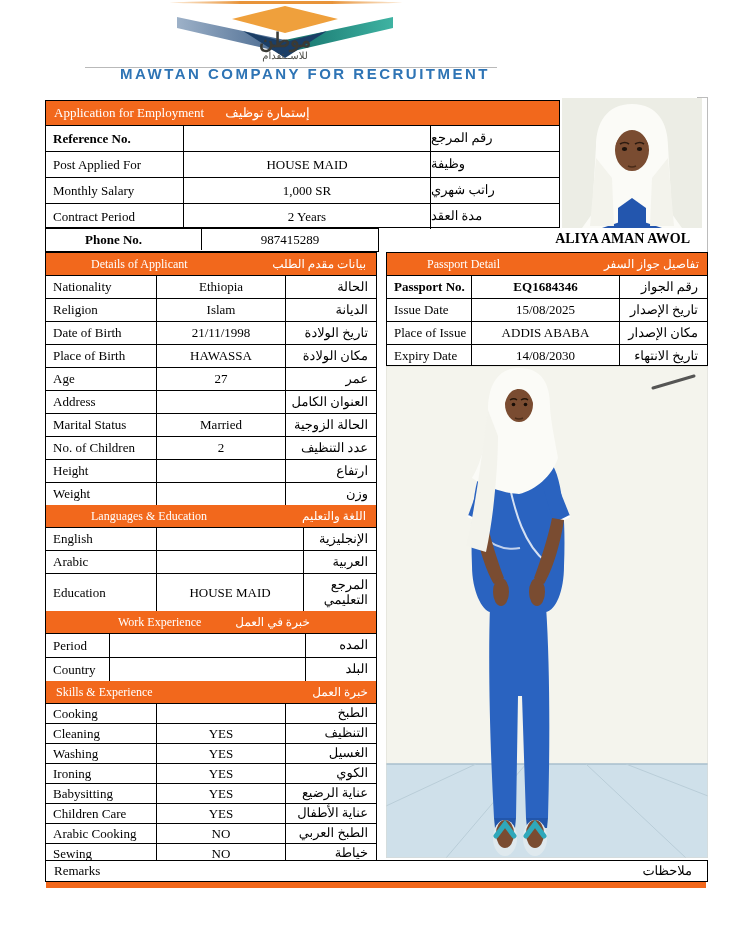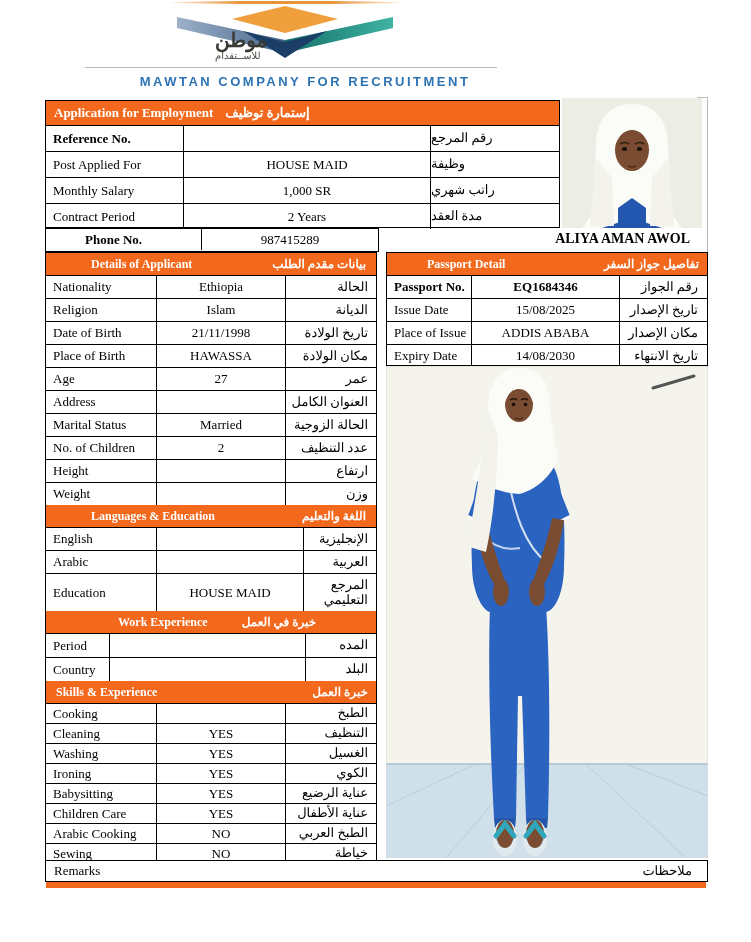--- a/index.html
+++ b/index.html
@@ -1,29 +1,29 @@
 <!DOCTYPE html>
 <html><head>
 <meta charset="utf-8">
 <style>
   html,body{margin:0;padding:0;background:#fff;}
   #page{position:relative;width:751px;height:942px;background:#ffffff;overflow:hidden;
         font-family:"Liberation Serif", serif;color:#000;}
   
   #logo{position:absolute;left:75px;top:0;width:460px;height:66px;}
-  #company-name{position:absolute;left:35px;top:74px;width:540px;text-align:center;
-        font-family:"Liberation Sans",sans-serif;font-weight:bold;font-size:13px;
+  #company-name{position:absolute;left:35px;top:65px;width:540px;text-align:center;
+        font-family:"Liberation Sans",sans-serif;font-weight:bold;font-size:15px;
         letter-spacing:2.5px;color:#2e74b5;}
   #logo-divider{position:absolute;left:85px;top:67px;width:412px;height:1px;background:#b9b9b9;}
-  .ar-word{position:absolute;color:#3a3a35;font-weight:bold;}
+  .ar-word{position:absolute;text-align:center;color:#3a3a35;font-weight:bold;}
   #logo-word{left:215px;top:28px;width:140px;font-size:20px;}
   #logo-tagline{left:215px;top:50px;width:140px;font-size:10px;letter-spacing:1px;font-weight:normal;color:#4a4a44;}
   
   .tbl{position:absolute;border:1.5px solid #000;box-sizing:border-box;background:#fff;}
-  .hdr{background:#f2681c;color:#fff;font-weight:bold;font-size:12px;display:flex;
+  .hdr{background:#f2681c;color:#fff;font-weight:normal;font-size:12px;display:flex;
        align-items:center;box-sizing:border-box;}
   .r{display:flex;border-top:1px solid #000;box-sizing:border-box;font-size:13px;}
   .r:first-child{border-top:none;}
   .c{box-sizing:border-box;display:flex;align-items:center;overflow:hidden;}
   .cb{border-left:1px solid #000;}
   .lab{padding-left:7px;}
   .val{justify-content:center;text-align:center;}
   .ara{direction:rtl;padding-right:7px;font-size:13px;line-height:1.15;text-align:right;}
   .bold{font-weight:bold;}
   

